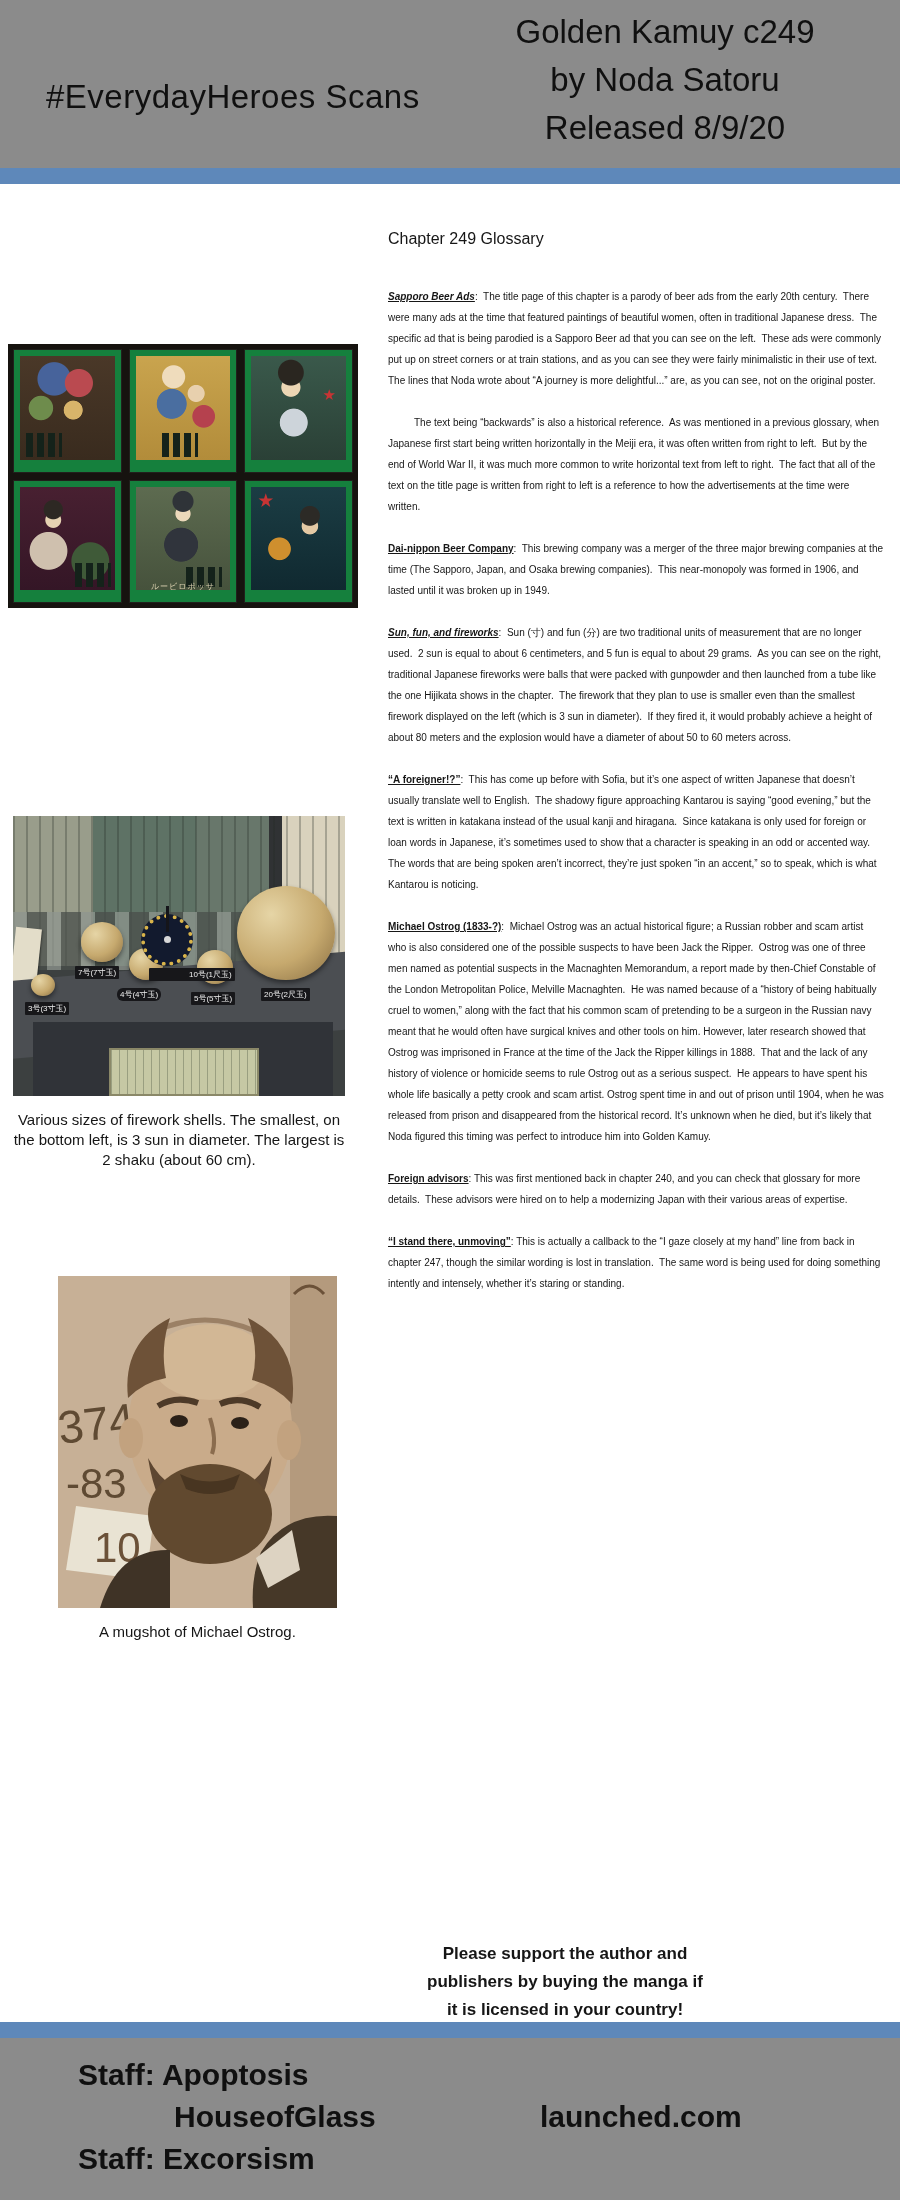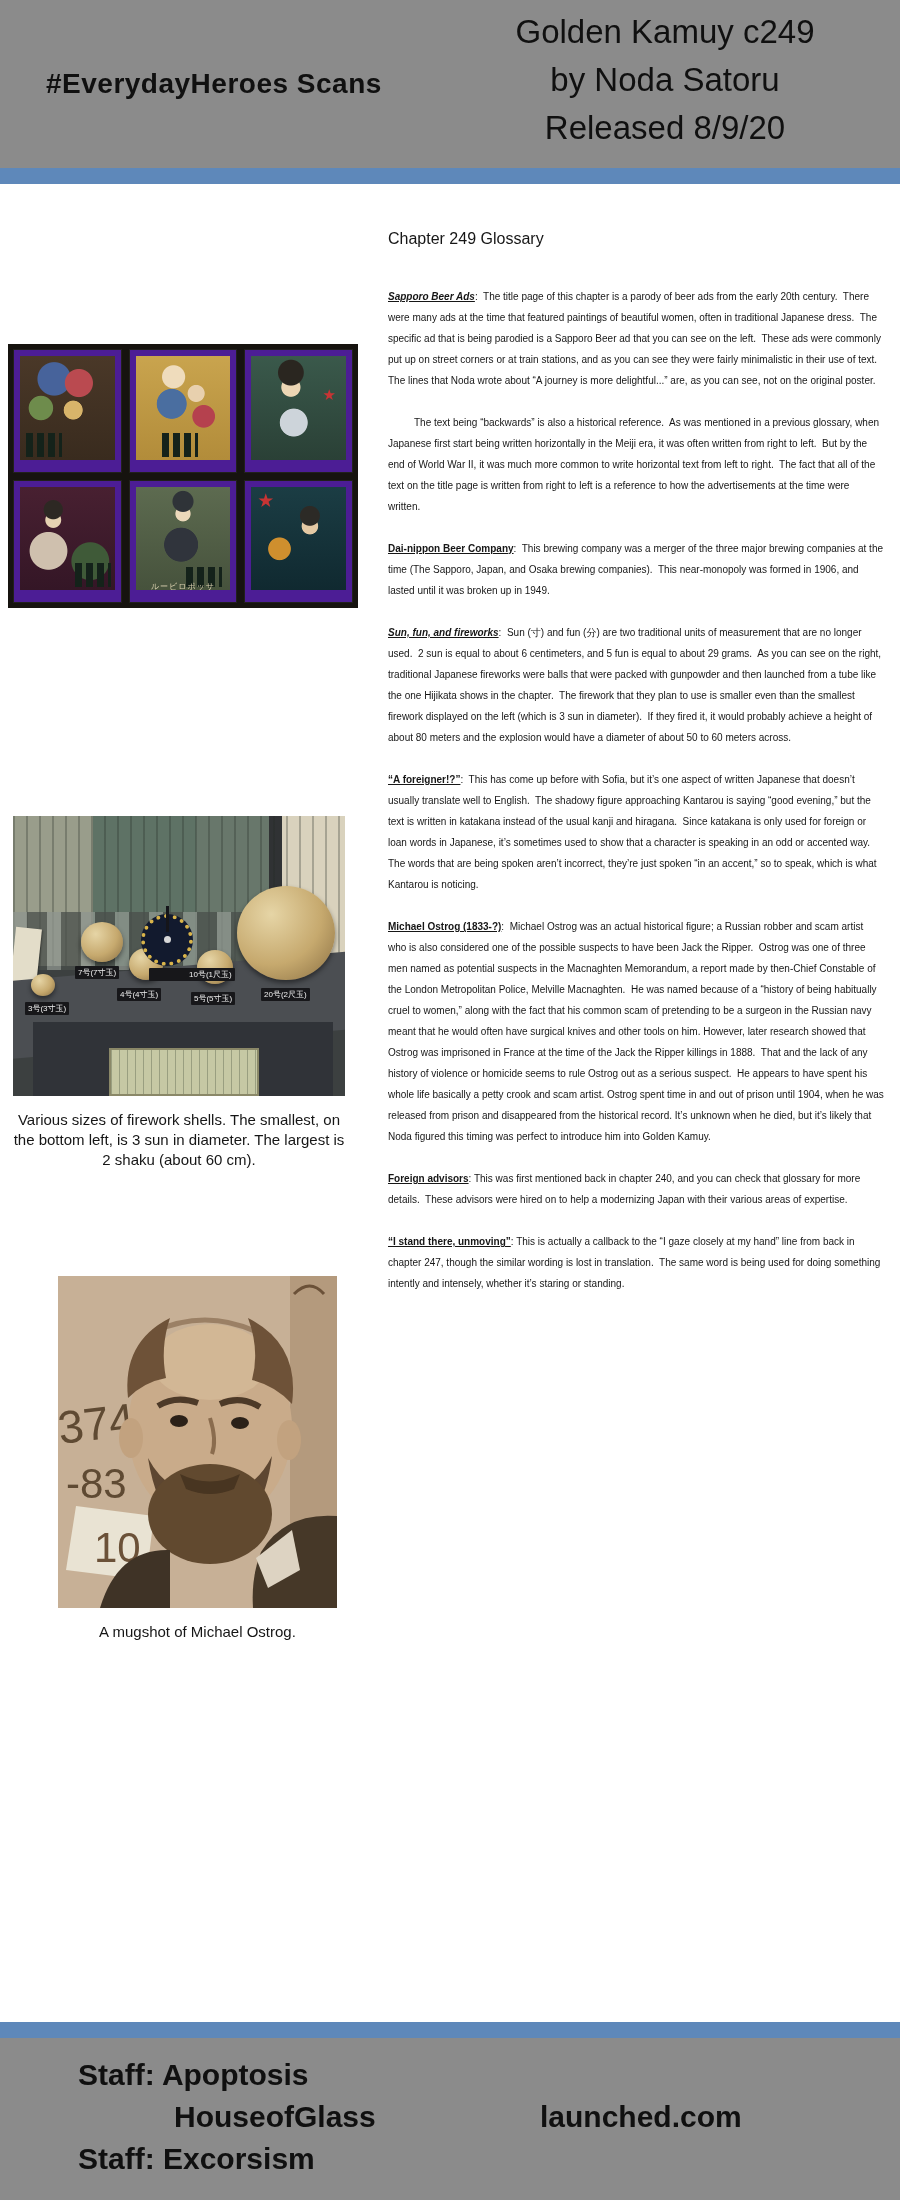--- a/index.html
+++ b/index.html
@@ -7,42 +7,42 @@
         font-family:"Liberation Sans","DejaVu Sans",sans-serif;color:#161616;}
 
   
   .band{position:absolute;left:0;width:900px;background:#8b8b8b;}
   .band.header{top:0;height:168px;}
   .band.footer{top:2038px;height:162px;}
   .stripe{position:absolute;left:0;width:900px;height:16px;background:#5e88ba;}
   .stripe.top{top:168px;}
   .stripe.bottom{top:2022px;}
 
-  .scan-group{position:absolute;left:46px;top:68px;font-size:28px;font-weight:bold;color:#101010;letter-spacing:.5px;}
+  .scan-group{position:absolute;left:46px;top:78px;font-size:33px;font-weight:normal;color:#101010;letter-spacing:.5px;}
   .release{position:absolute;left:470px;top:8px;width:390px;text-align:center;font-size:33px;font-weight:normal;line-height:48px;color:#101010;}
 
   
   .main{position:absolute;top:184px;left:0;width:900px;height:1838px;background:#fff;}
   .glossary-title{position:absolute;left:388px;top:46px;width:492px;text-align:left;font-size:16px;color:#161616;}
 
   .text-col{position:absolute;left:388px;top:102px;width:496px;font-size:10px;line-height:21px;}
   .entry{margin:0 0 21px 0;}
   .entry-body{white-space:pre-wrap;}
   .term{font-weight:bold;text-decoration:underline;}
   .term.it{font-style:italic;}
   .entry.indent .entry-body{display:block;text-indent:2.6em;}
 
   figure{margin:0;padding:0;position:absolute;}
   figcaption{margin-top:14px;text-align:center;font-size:15px;line-height:20px;color:#161616;}
 
   
   .fig1{left:8px;top:160px;width:350px;}
   .photo.posters{width:350px;height:264px;background:#16130f;display:grid;
     grid-template-rows:1fr 1fr;grid-template-columns:1fr 1fr 1fr;gap:7px;padding:5px;box-sizing:border-box;}
-  .poster{background:#4c1d95;padding:7px 7px 13px 7px;box-sizing:border-box;position:relative;box-shadow:inset 0 0 0 1px #21201c;}
+  .poster{background:#15803d;padding:7px 7px 13px 7px;box-sizing:border-box;position:relative;box-shadow:inset 0 0 0 1px #21201c;}
   .art{width:100%;height:100%;position:relative;overflow:hidden;}
   .p1 .art{background:
     radial-gradient(circle at 62% 26%, #ba4a50 0 14%, rgba(0,0,0,0) 15%),
     radial-gradient(circle at 36% 22%, #47639b 0 16%, rgba(0,0,0,0) 17%),
     radial-gradient(circle at 22% 50%, #6e8c4c 0 13%, rgba(0,0,0,0) 14%),
     radial-gradient(circle at 56% 52%, #d8b46a 0 12%, rgba(0,0,0,0) 13%),
     linear-gradient(#4a3828,#392b1e);}
   .p2 .art{background:
     radial-gradient(circle at 40% 20%, #efdcbc 0 11%, rgba(0,0,0,0) 12%),
     radial-gradient(circle at 64% 36%, #e8d0ae 0 9%, rgba(0,0,0,0) 10%),
@@ -98,21 +98,21 @@
   .b3{width:24px;height:22px;left:18px;top:158px;}
   .b7{width:42px;height:40px;left:68px;top:106px;}
   .b4{width:34px;height:32px;left:116px;top:132px;}
   .b5{width:36px;height:34px;left:184px;top:134px;}
   .b20{width:98px;height:94px;left:224px;top:70px;}
   .disc{position:absolute;left:128px;top:98px;width:52px;height:52px;border-radius:50%;
     background:#121a2e;border:4px dotted #d9b44a;box-sizing:border-box;}
   .disc::before{content:"";position:absolute;left:48%;top:-12px;width:3px;height:26px;background:#15151a;}
   .disc::after{content:"";position:absolute;left:44%;top:42%;width:7px;height:7px;border-radius:50%;background:#d8d8d8;}
   .fw-label{position:absolute;background:#17171a;color:#efefef;font-size:8px;line-height:9px;padding:2px 3px;border-radius:1px;white-space:nowrap;}
-  .l3{left:12px;top:186px;}.l4{left:104px;top:172px;}.l5{left:178px;top:176px;}
+  .l3{left:12px;top:186px;}.l4{left:104px;top:172px;border-radius:6px;}.l5{left:178px;top:176px;}
   .l7{left:62px;top:150px;}.l10{left:136px;top:152px;padding-left:40px;}.l20{left:248px;top:172px;}
 
   
   .fig3{left:58px;top:1092px;width:279px;}
   .photo.mugshot{width:279px;height:332px;position:relative;}
 
   
   .support{position:absolute;left:295px;top:1756px;width:540px;text-align:center;
     font-weight:bold;font-size:17px;line-height:28px;}
 
@@ -237,20 +237,25 @@
           <span class="entry-body">The text being “backwards” is also a historical reference.  As was mentioned in a previous glossary, when Japanese first start being written horizontally in the Meiji era, it was often written from right to left.  But by the end of World War II, it was much more common to write horizontal text from left to right.  The fact that all of the text on the title page is written from right to left is a reference to how the advertisements at the time were written.</span>
         </p>
       <p class="entry"><span class="term">Dai-nippon Beer Company</span><span class="entry-body">:  This brewing company was a merger of the three major brewing companies at the time (The Sapporo, Japan, and Osaka brewing companies).  This near-monopoly was formed in 1906, and lasted until it was broken up in 1949.</span></p>
       <p class="entry"><span class="term it">Sun, fun, and fireworks</span><span class="entry-body">:  Sun (寸) and fun (分) are two traditional units of measurement that are no longer used.  2 sun is equal to about 6 centimeters, and 5 fun is equal to about 29 grams.  As you can see on the right, traditional Japanese fireworks were balls that were packed with gunpowder and then launched from a tube like the one Hijikata shows in the chapter.  The firework that they plan to use is smaller even than the smallest firework displayed on the left (which is 3 sun in diameter).  If they fired it, it would probably achieve a height of about 80 meters and the explosion would have a diameter of about 50 to 60 meters across.</span></p>
       <p class="entry"><span class="term">“A foreigner!?”</span><span class="entry-body">:  This has come up before with Sofia, but it’s one aspect of written Japanese that doesn’t usually translate well to English.  The shadowy figure approaching Kantarou is saying “good evening,” but the text is written in katakana instead of the usual kanji and hiragana.  Since katakana is only used for foreign or loan words in Japanese, it’s sometimes used to show that a character is speaking in an odd or accented way.  The words that are being spoken aren’t incorrect, they’re just spoken “in an accent,” so to speak, which is what Kantarou is noticing.</span></p>
       <p class="entry"><span class="term">Michael Ostrog (1833-?)</span><span class="entry-body">:  Michael Ostrog was an actual historical figure; a Russian robber and scam artist who is also considered one of the possible suspects to have been Jack the Ripper.  Ostrog was one of three men named as potential suspects in the Macnaghten Memorandum, a report made by then-Chief Constable of the London Metropolitan Police, Melville Macnaghten.  He was named because of a “history of being habitually cruel to women,” along with the fact that his common scam of pretending to be a surgeon in the Russian navy meant that he would often have surgical knives and other tools on him. However, later research showed that Ostrog was imprisoned in France at the time of the Jack the Ripper killings in 1888.  That and the lack of any history of violence or homicide seems to rule Ostrog out as a serious suspect.  He appears to have spent his whole life basically a petty crook and scam artist. Ostrog spent time in and out of prison until 1904, when he was released from prison and disappeared from the historical record. It’s unknown when he died, but it’s likely that Noda figured this timing was perfect to introduce him into Golden Kamuy.</span></p>
       <p class="entry"><span class="term">Foreign advisors</span><span class="entry-body">: This was first mentioned back in chapter 240, and you can check that glossary for more details.  These advisors were hired on to help a modernizing Japan with their various areas of expertise.</span></p>
       <p class="entry"><span class="term">“I stand there, unmoving”</span><span class="entry-body">: This is actually a callback to the “I gaze closely at my hand” line from back in chapter 247, though the similar wording is lost in translation.  The same word is being used for doing something intently and intensely, whether it’s staring or standing.</span></p>
     </div>
 
+    <div class="support">
+      <div>Please support the author and</div>
+      <div>publishers by buying the manga if</div>
+      <div>it is licensed in your country!</div>
+    </div>
 
   </div>
 
   <div class="stripe bottom"></div>
   <div class="band footer">
     <div class="f-item f-staff">Staff: Apoptosis</div>
     <div class="f-item f-house">HouseofGlass</div>
     <div class="f-item f-raws">Staff: Excorsism</div>
     <div class="f-item f-site">launched.com</div>
   </div>

